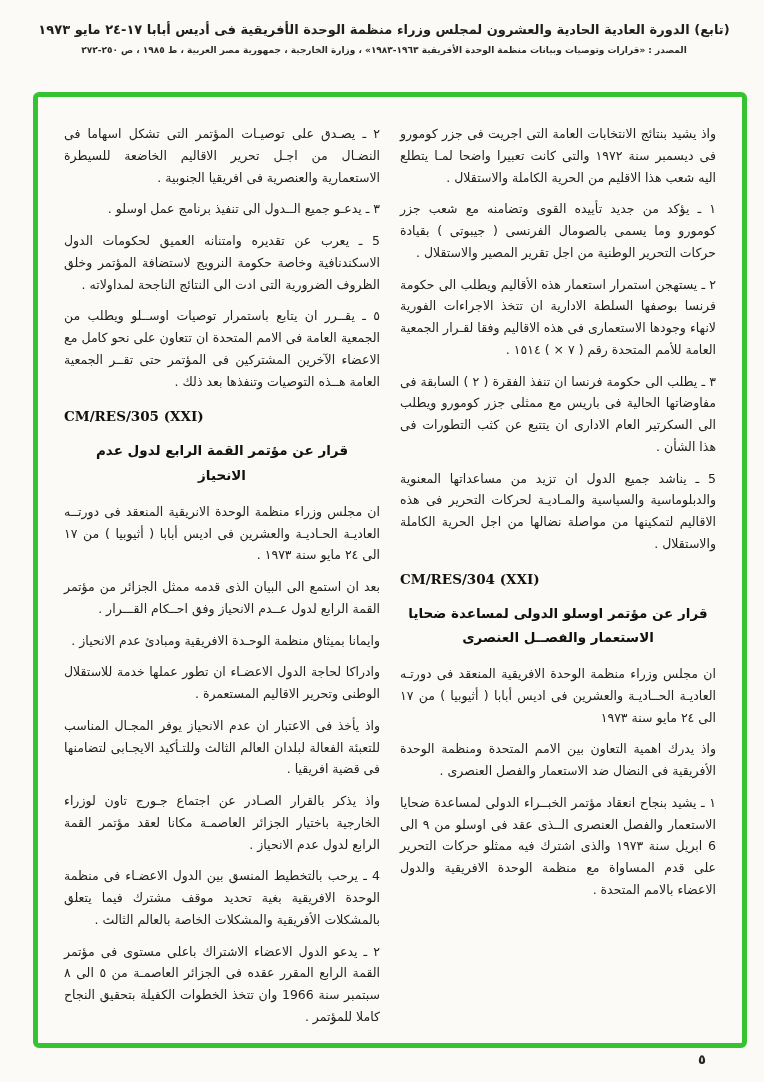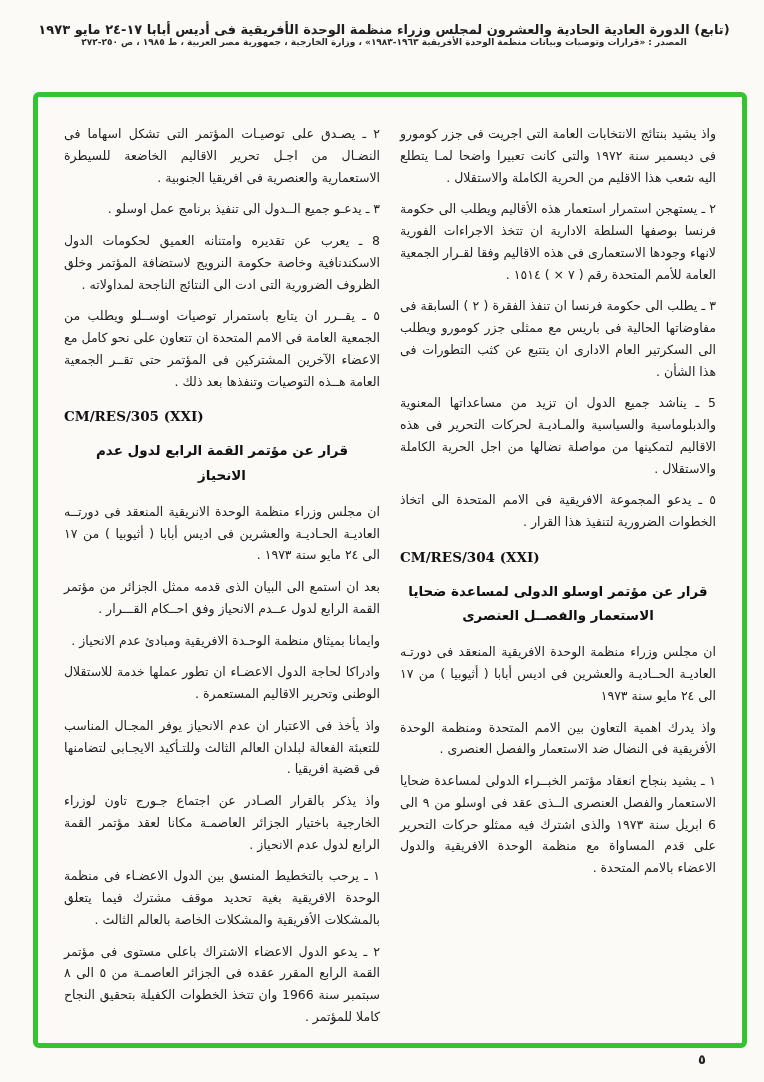--- a/index.html
+++ b/index.html
@@ -18,20 +18,21 @@
     direction:rtl;
   }
   .header-line1 {
     font-size:13px;
     font-weight:bold;
     letter-spacing:0.2px;
   }
   .header-line2 {
     font-size:9px;
     font-weight:bold;
+    margin-top:8px;
     color:#2a2a2a;
   }
   .content-frame {
     position:absolute;
     left:33px; top:92px;
     width:714px; height:956px;
     border:5px solid #35c331;
     border-radius:6px;
     padding:26px 26px 12px 26px;
     overflow:hidden;
@@ -85,44 +86,44 @@
 <div class="page-header">
   <div class="header-line1">(تابع) الدورة العادية الحادية والعشرون لمجلس وزراء منظمة الوحدة الأفريقية فى أديس أبابا ١٧-٢٤ مايو ١٩٧٣</div>
   <div class="header-line2">المصدر : «قرارات وتوصيات وبيانات منظمة الوحدة الأفريقية ١٩٦٣-١٩٨٣» ، وزارة الخارجية ، جمهورية مصر العربية ، ط ١٩٨٥ ، ص ٢٥٠-٢٧٢</div>
 </div>
 
 <div class="content-frame">
   <div class="text-columns">
 
     <div class="col">
       <p class="para">واذ يشيد بنتائج الانتخابات العامة التى اجريت فى جزر كومورو فى ديسمبر سنة ١٩٧٢ والتى كانت تعبيرا واضحا لمـا يتطلع اليه شعب هذا الاقليم من الحرية الكاملة والاستقلال .</p>
+      <p class="para">١ ـ يؤكد من جديد تأييده القوى وتضامنه مع شعب جزر كومورو وما يسمى بالصومال الفرنسى ( جيبوتى ) بقيادة حركات التحرير الوطنية من اجل تقرير المصير والاستقلال .</p>
       <p class="para">٢ ـ يستهجن استمرار استعمار هذه الأقاليم ويطلب الى حكومة فرنسا بوصفها السلطة الادارية ان تتخذ الاجراءات الفورية لانهاء وجودها الاستعمارى فى هذه الاقاليم وفقا لقـرار الجمعية العامة للأمم المتحدة رقم ( ٧ × ) ١٥١٤ .</p>
       <p class="para">٣ ـ يطلب الى حكومة فرنسا ان تنفذ الفقرة ( ٢ ) السابقة فى مفاوضاتها الحالية فى باريس مع ممثلى جزر كومورو ويطلب الى السكرتير العام الادارى ان يتتبع عن كثب التطورات فى هذا الشأن .</p>
       <p class="para">5 ـ يناشد جميع الدول ان تزيد من مساعداتها المعنوية والدبلوماسية والسياسية والمـاديـة لحركات التحرير فى هذه الاقاليم لتمكينها من مواصلة نضالها من اجل الحرية الكاملة والاستقلال .</p>
-      <p class="para">٥ ـ يدعو المجموعة الافريقية فى الامم المتحدة الى اتخاذ الخطوات الضرورية لتنفيذ هذا القرار .</p>
       <div class="resolution-code">CM/RES/304 (XXI)</div>
       <div class="resolution-title">قرار عن مؤتمر اوسلو الدولى لمساعدة ضحايا الاستعمار والفصــل العنصرى</div>
       <p class="para">ان مجلس وزراء منظمة الوحدة الافريقية المنعقد فى دورتـه العاديـة الحــاديـة والعشرين فى اديس أبابا ( أثيوبيا ) من ١٧ الى ٢٤ مايو سنة ١٩٧٣</p>
       <p class="para">واذ يدرك اهمية التعاون بين الامم المتحدة ومنظمة الوحدة الأفريقية فى النضال ضد الاستعمار والفصل العنصرى .</p>
       <p class="para">١ ـ يشيد بنجاح انعقاد مؤتمر الخبــراء الدولى لمساعدة ضحايا الاستعمار والفصل العنصرى الــذى عقد فى اوسلو من ٩ الى 6 ابريل سنة ١٩٧٣ والذى اشترك فيه ممثلو حركات التحرير على قدم المساواة مع منظمة الوحدة الافريقية والدول الاعضاء بالامم المتحدة .</p>
     </div>
 
     <div class="col">
       <p class="para">٢ ـ يصـدق على توصيـات المؤتمر التى تشكل اسهاما فى النضـال من اجـل تحرير الاقاليم الخاضعة للسيطرة الاستعمارية والعنصرية فى افريقيا الجنوبية .</p>
       <p class="para">٣ ـ يدعـو جميع الــدول الى تنفيذ برنامج عمل اوسلو .</p>
-      <p class="para">8 ـ يعرب عن تقديره وامتنانه العميق لحكومات الدول الاسكندنافية وخاصة حكومة النرويج لاستضافة المؤتمر وخلق الظروف الضرورية التى ادت الى النتائج الناجحة لمداولاته .</p>
+      <p class="para">5 ـ يعرب عن تقديره وامتنانه العميق لحكومات الدول الاسكندنافية وخاصة حكومة النرويج لاستضافة المؤتمر وخلق الظروف الضرورية التى ادت الى النتائج الناجحة لمداولاته .</p>
       <p class="para">٥ ـ يقــرر ان يتابع باستمرار توصيات اوســلو ويطلب من الجمعية العامة فى الامم المتحدة ان تتعاون على نحو كامل مع الاعضاء الآخرين المشتركين فى المؤتمر حتى تقــر الجمعية العامة هــذه التوصيات وتنفذها بعد ذلك .</p>
       <div class="resolution-code">CM/RES/305 (XXI)</div>
       <div class="resolution-title">قرار عن مؤتمر القمة الرابع لدول عدم الانحياز</div>
       <p class="para">ان مجلس وزراء منظمة الوحدة الانريقية المنعقد فى دورتــه العاديـة الحـاديـة والعشرين فى اديس أبابا ( أثيوبيا ) من ١٧ الى ٢٤ مايو سنة ١٩٧٣ .</p>
       <p class="para">بعد ان استمع الى البيان الذى قدمه ممثل الجزائر من مؤتمر القمة الرابع لدول عــدم الانحياز وفق احــكام القـــرار .</p>
       <p class="para">وايمانا بميثاق منظمة الوحـدة الافريقية ومبادئ عدم الانحياز .</p>
       <p class="para">وادراكا لحاجة الدول الاعضـاء ان تطور عملها خدمة للاستقلال الوطنى وتحرير الاقاليم المستعمرة .</p>
       <p class="para">واذ يأخذ فى الاعتبار ان عدم الانحياز يوفر المجـال المناسب للتعبئة الفعالة لبلدان العالم الثالث وللتـأكيد الايجـابى لتضامنها فى قضية افريقيا .</p>
       <p class="para">واذ يذكر بالقرار الصـادر عن اجتماع جـورج تاون لوزراء الخارجية باختيار الجزائر العاصمـة مكانا لعقد مؤتمر القمة الرابع لدول عدم الانحياز .</p>
-      <p class="para">١ ـ يرحب بالتخطيط المنسق بين الدول الاعضـاء فى منظمة الوحدة الافريقية بغية تحديد موقف مشترك فيما يتعلق بالمشكلات الأفريقية والمشكلات الخاصة بالعالم الثالث .</p>
+      <p class="para">4 ـ يرحب بالتخطيط المنسق بين الدول الاعضـاء فى منظمة الوحدة الافريقية بغية تحديد موقف مشترك فيما يتعلق بالمشكلات الأفريقية والمشكلات الخاصة بالعالم الثالث .</p>
       <p class="para">٢ ـ يدعو الدول الاعضاء الاشتراك باعلى مستوى فى مؤتمر القمة الرابع المقرر عقده فى الجزائر العاصمـة من ٥ الى ٨ سبتمبر سنة 1966 وان تتخذ الخطوات الكفيلة بتحقيق النجاح كاملا للمؤتمر .</p>
     </div>
 
   </div>
 </div>
 
 <div class="page-number">٥</div>
 
 </body></html>

